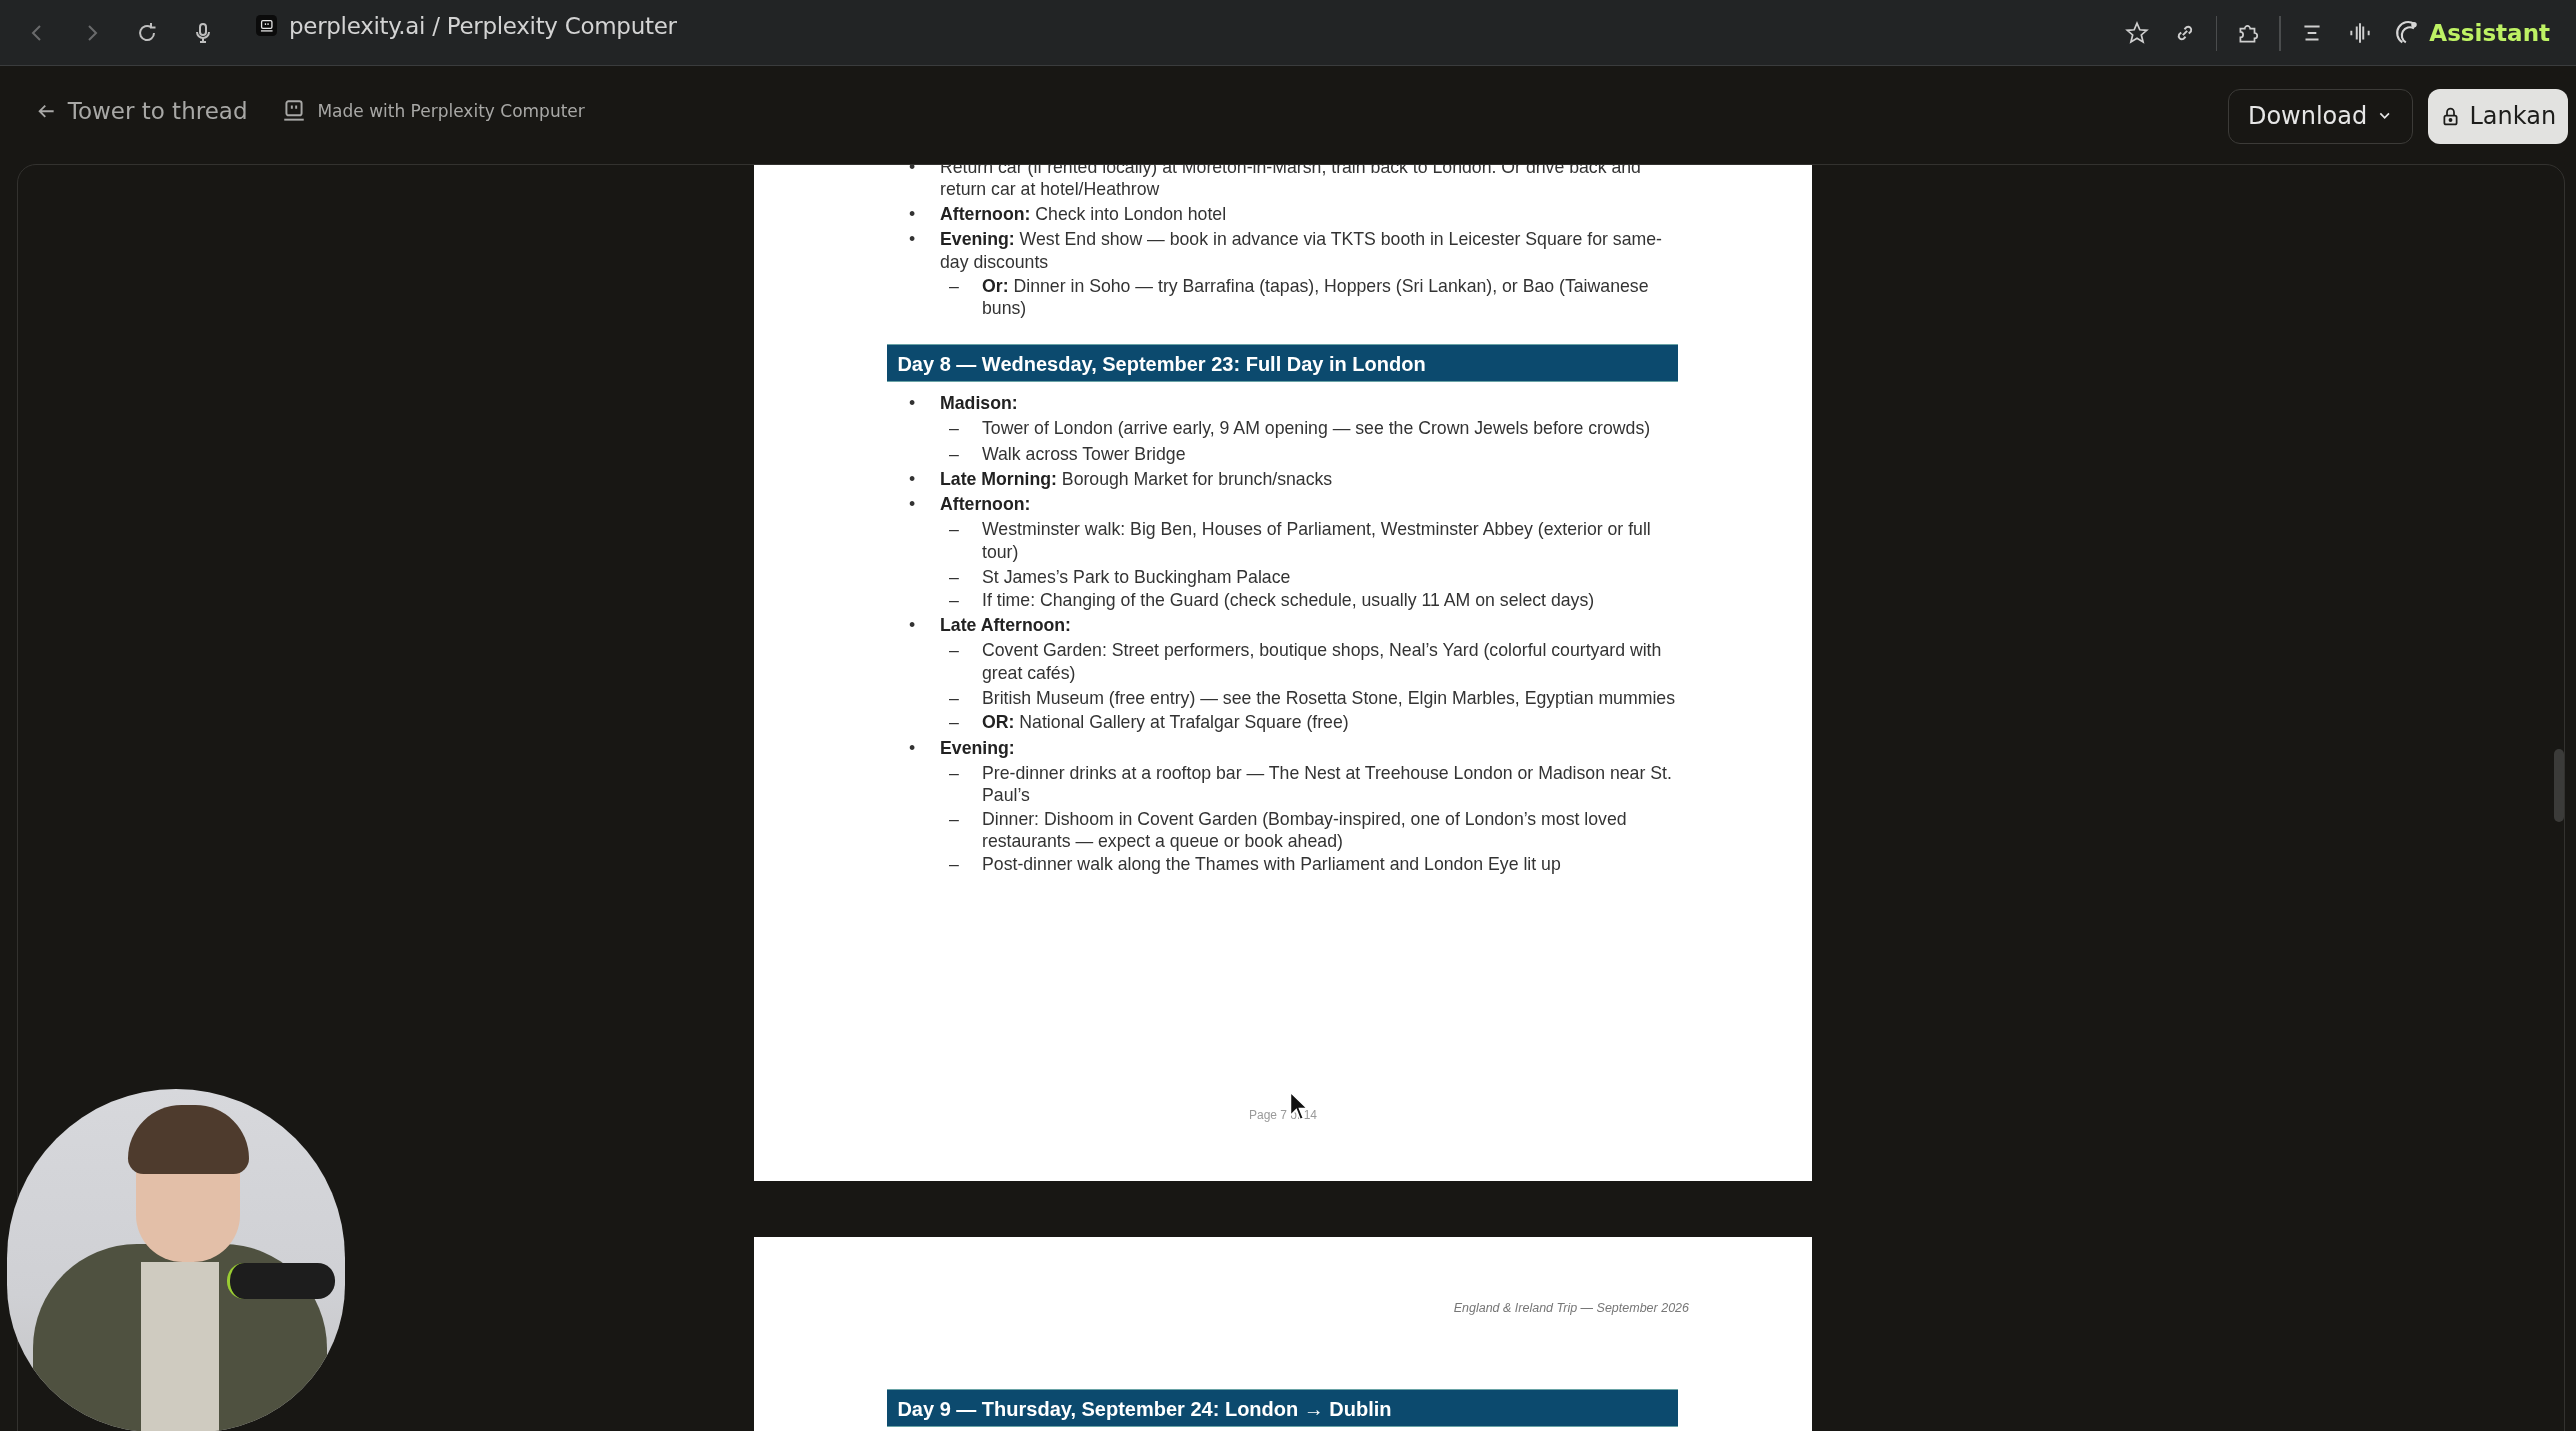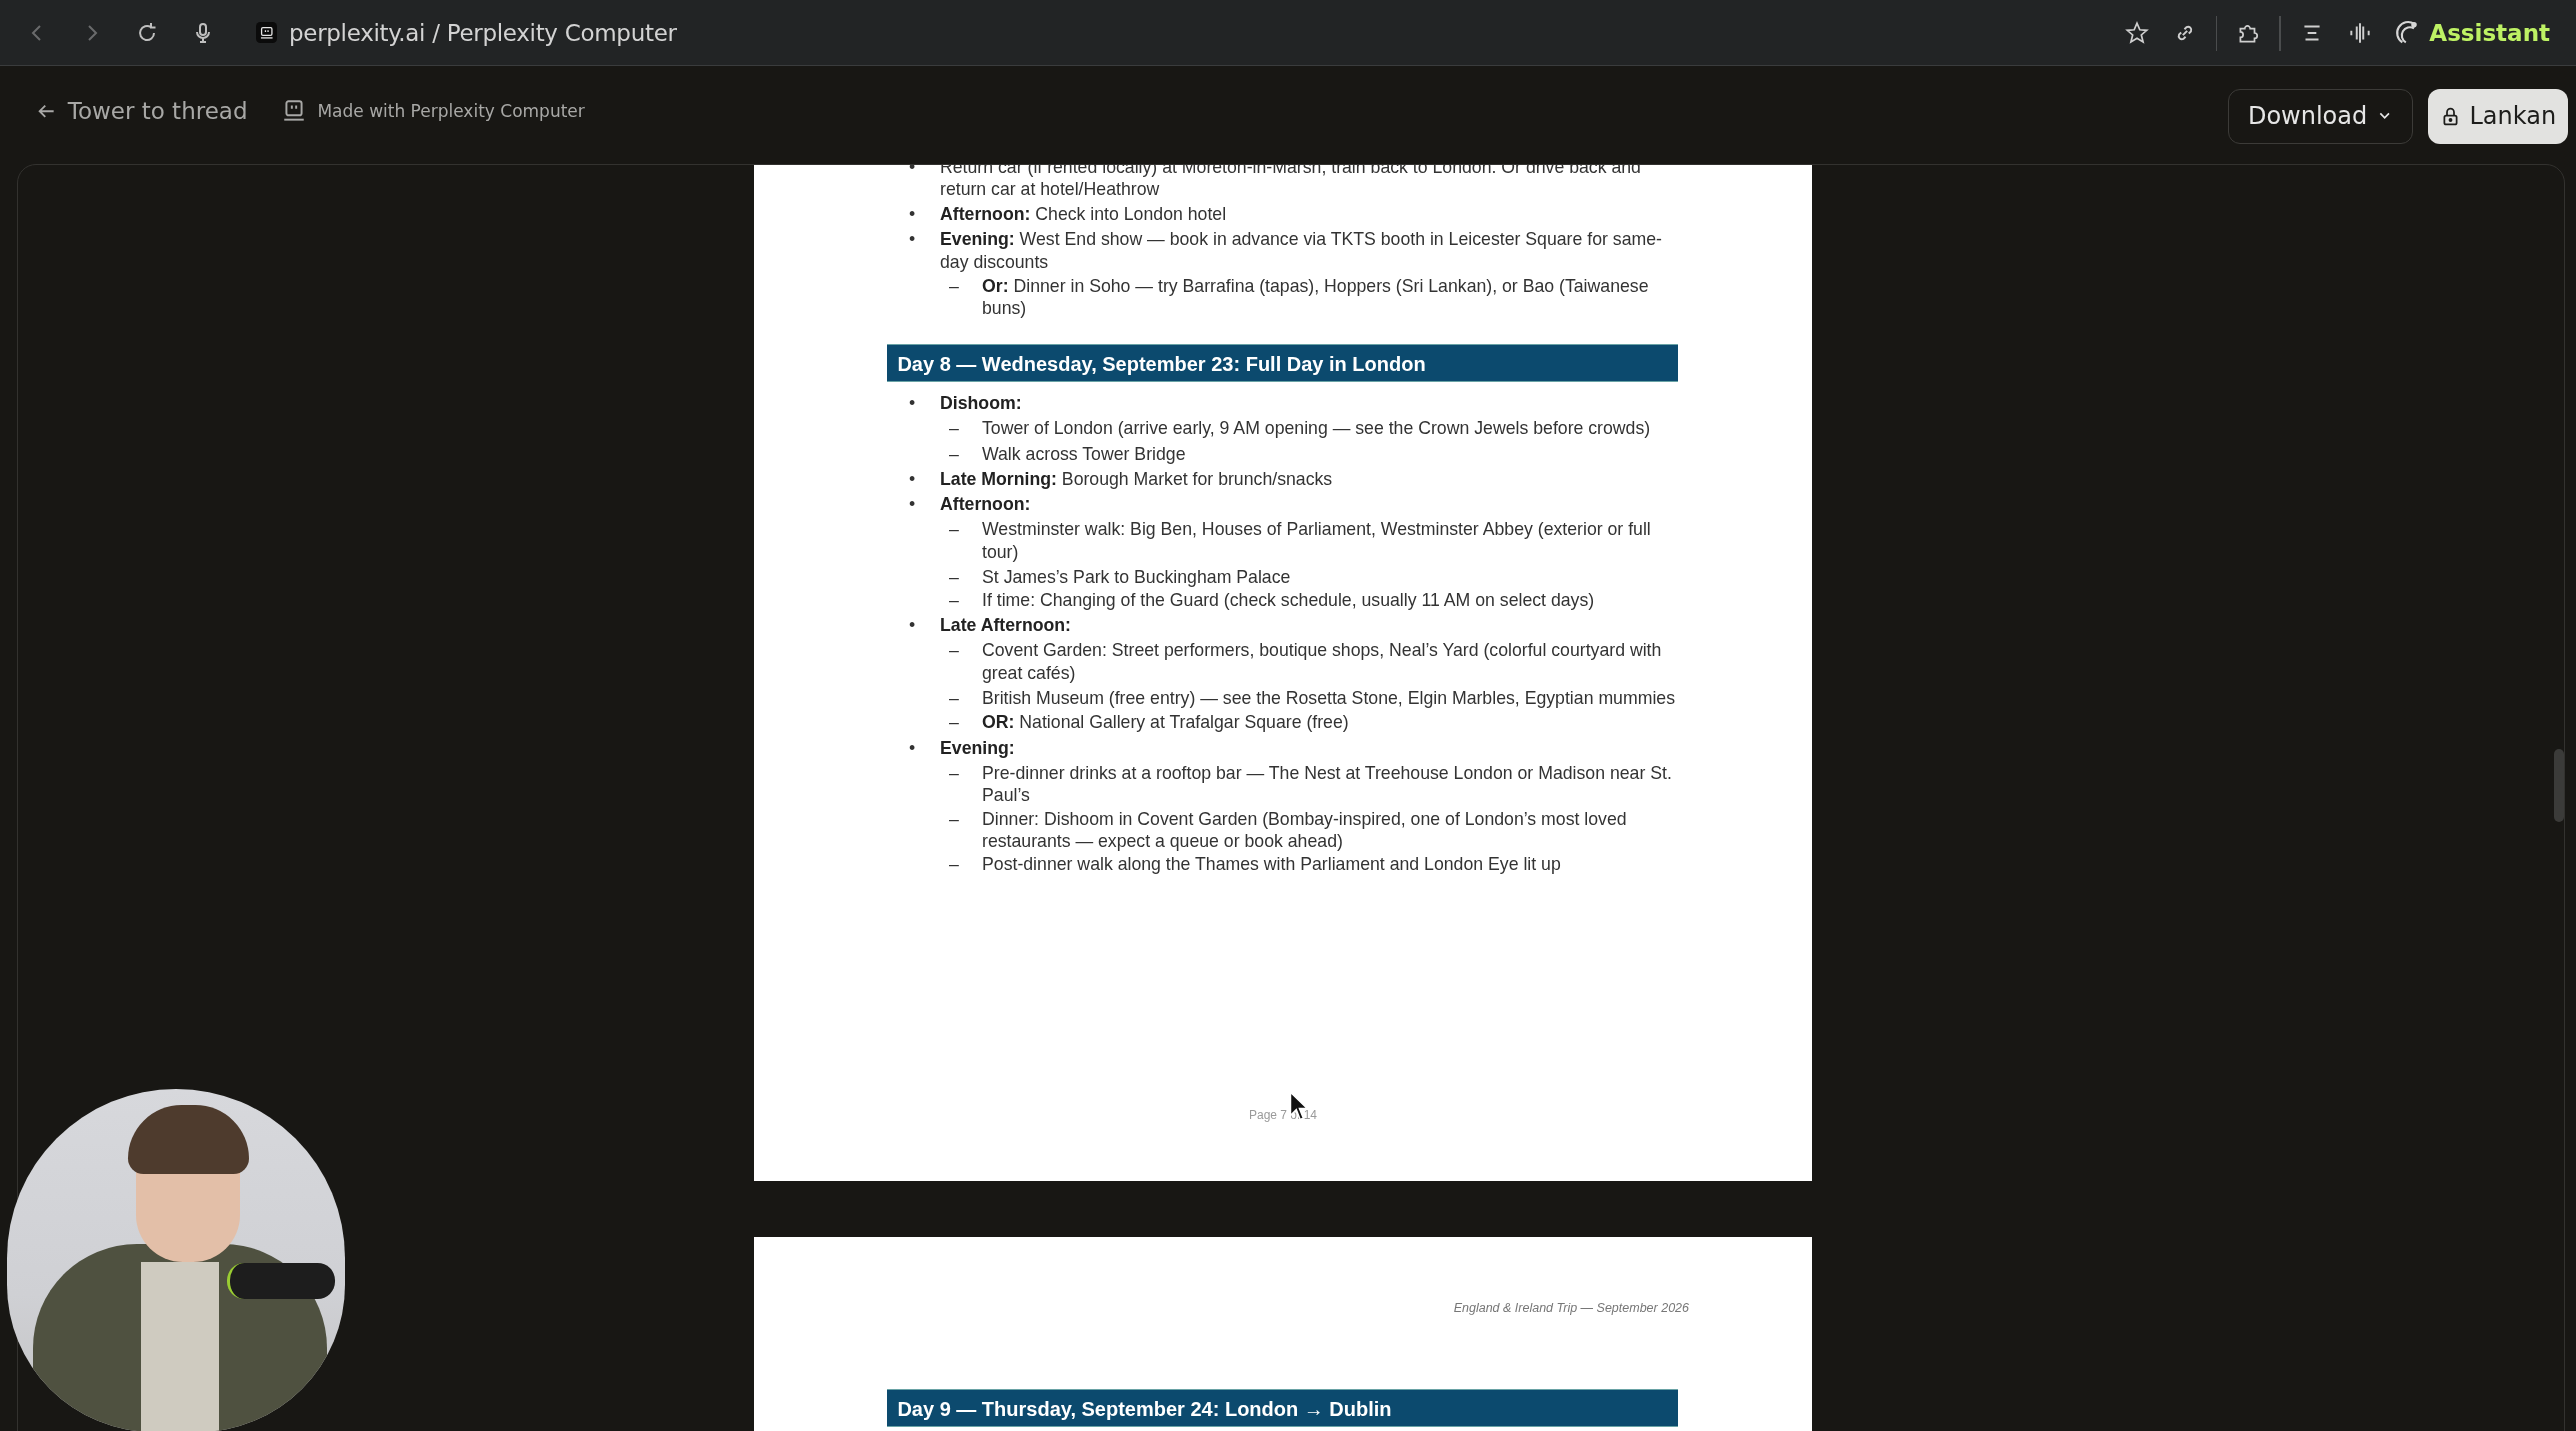--- a/index.html
+++ b/index.html
@@ -7,21 +7,21 @@
   body { position: relative; font-family: "Liberation Sans", sans-serif; }
 
   
   .browser-bar {
     position: absolute; left: 0; top: 0; width: 2576px; height: 66px;
     background: #222425; border-bottom: 1.7px solid #3a3c3d;
     display: flex; align-items: center;
   }
   .nav-icon { position: absolute; top: 15.5px; width: 35px; height: 35px; display: flex; align-items: center; justify-content: center; color: #9a9a9a; }
   .nav-icon svg { width: 24px; height: 24px; }
-  .url-area { position: absolute; left: 256px; top: 12px; height: 41px; display: flex; align-items: center; gap: 12px; }
+  .url-area { position: absolute; left: 256px; top: 5px; height: 41px; display: flex; align-items: center; gap: 12px; }
   .site-favicon { width: 21px; height: 21px; background: #0b0b0b; border-radius: 4.3px; display: flex; align-items: center; justify-content: center; }
   .site-favicon svg { width: 15.5px; height: 15.5px; }
   .url-text { color: #d3d3d3; font-size: 23px; font-family: "DejaVu Sans", sans-serif; letter-spacing: -0.3px; }
   .right-tools { position: absolute; right: 26px; top: 0; height: 66px; display: flex; align-items: center; gap: 0; }
   .tool-icon { width: 48px; height: 48px; display: flex; align-items: center; justify-content: center; color: #cfcfcf; }
   .tool-icon svg { width: 26px; height: 26px; }
   .tool-sep { width: 1.7px; height: 35px; background: #4a4c4d; margin: 0 7px; }
   .assistant-btn { display: flex; align-items: center; gap: 8.6px; margin-left: 8.6px; color: #bef264; font-size: 23px; font-weight: bold; font-family: "DejaVu Sans", sans-serif; text-align: right; }
   .assistant-btn svg { width: 28px; height: 28px; }
 
@@ -234,21 +234,21 @@
           <span class="txt2"><span class="b">Or:</span><span> Dinner in Soho — try Barrafina (tapas), Hoppers (Sri Lankan), or Bao (Taiwanese</span></span>
         </div>
         <div class="item" style="top:167px;">
           <span class="txt2">buns)</span>
         </div>
 
         <div class="banner" style="top:214px;">Day 8 — Wednesday, September 23: Full Day in London</div>
 
         <div class="item" style="top:262px;">
           <span class="bullet">•</span>
-          <span class="txt1 b">Dishoom:</span>
+          <span class="txt1 b">Madison:</span>
         </div>
         <div class="item" style="top:287px;">
           <span class="dash">–</span>
           <span class="txt2">Tower of London (arrive early, 9 AM opening — see the Crown Jewels before crowds)</span>
         </div>
         <div class="item" style="top:313px;">
           <span class="dash">–</span>
           <span class="txt2">Walk across Tower Bridge</span>
         </div>
 

